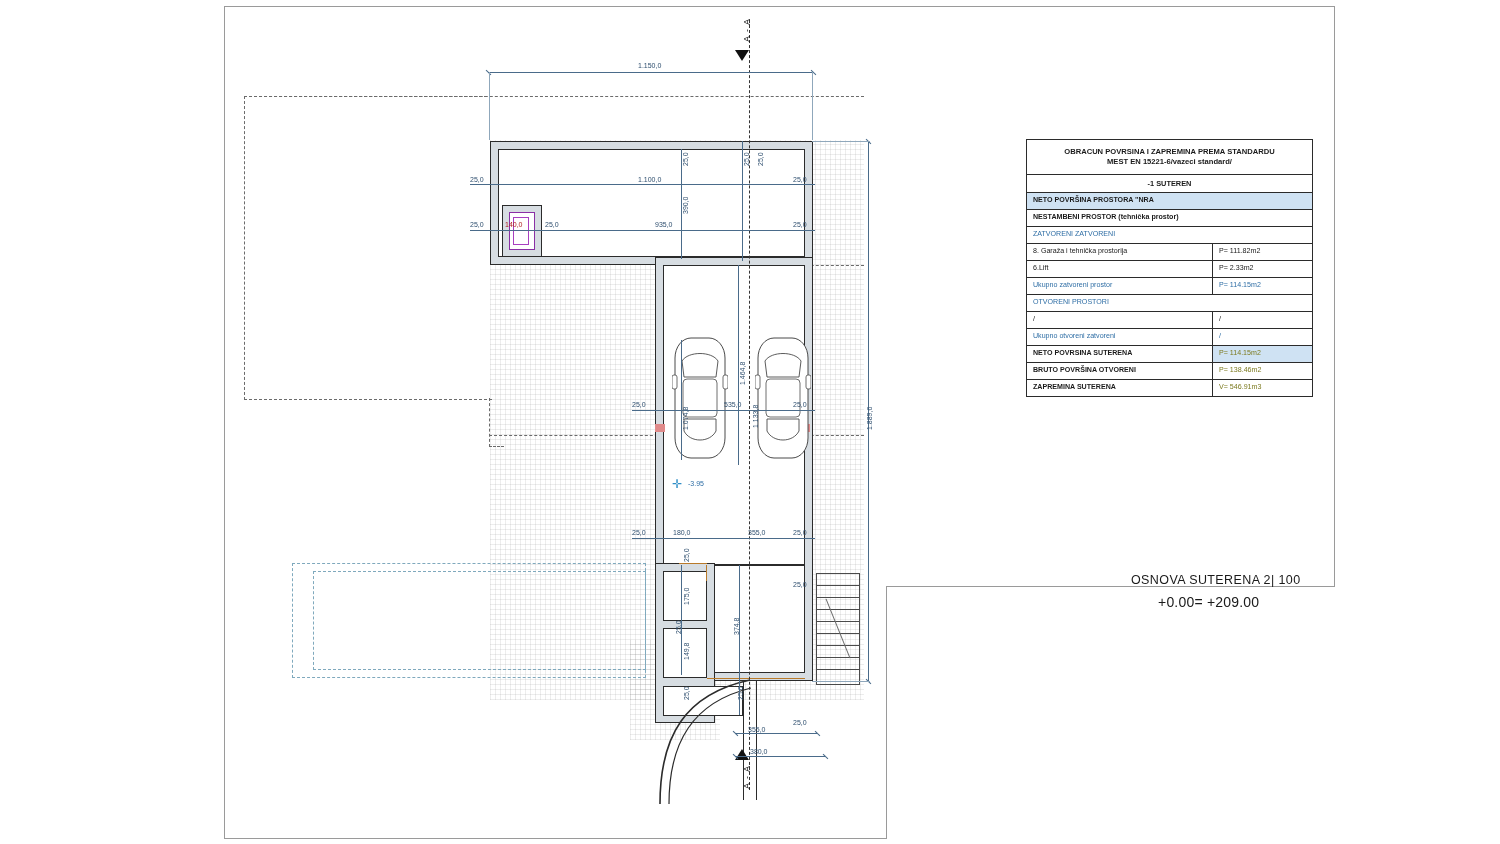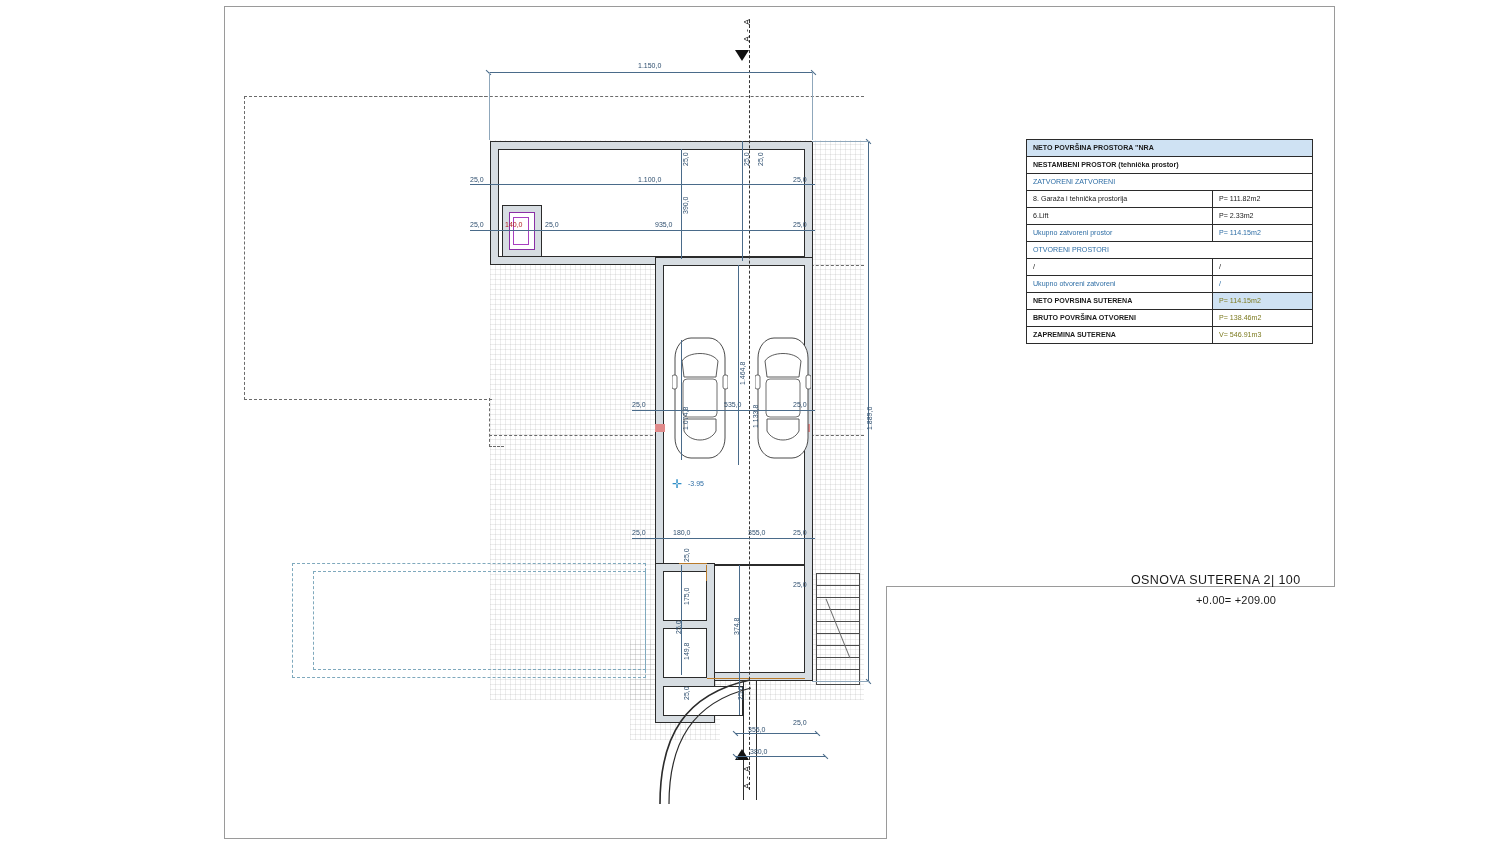--- a/index.html
+++ b/index.html
@@ -72,21 +72,21 @@
   .cell-r{flex:1;padding:3.5px 6px;font-size:7.1px;box-sizing:border-box;}
   .rowfull{padding:3.5px 6px;font-size:7.1px;font-weight:bold;}
   .hl{background:#cfe2f3;}
   .hl-b{background:#cfe2f3;}
   .blue{color:#2f6ea5;}
   .olive{color:#7c7a1f;}
   .bold{font-weight:bold;}
 
   
   .caption{position:absolute;left:1131px;top:573px;font-size:12.5px;color:#1a1a1a;letter-spacing:.4px;}
-  .caption2{position:absolute;left:1196px;top:594px;font-size:11px;color:#1a1a1a;letter-spacing:.2px;}
+  .caption2{position:absolute;left:1158px;top:594px;font-size:14px;color:#1a1a1a;letter-spacing:.2px;}
 
   .lvl-mark{position:absolute;font-size:7px;color:#2f6ea5;}
   .lvl-cross{position:absolute;color:#2f8ec7;font-size:12px;line-height:1;}
 </style>
 </head>
 <body>
 
 <div class="sheet">
 
   <div class="frame-left"></div>
@@ -245,20 +245,25 @@
   <div class="dimtxt" style="left:748px;top:726px;">355,0</div>
   <div class="dimtxt" style="left:793px;top:719px;">25,0</div>
   <div class="dimline" style="left:735px;top:756px;width:90px;"></div>
   <div class="dimtxt" style="left:750px;top:748px;">380,0</div>
   <div class="tick" style="left:732px;top:733px;"></div>
   <div class="tick" style="left:814px;top:733px;"></div>
   <div class="tick" style="left:732px;top:756px;"></div>
   <div class="tick" style="left:822px;top:756px;"></div>
 
   <div class="table-box">
+    <div class="tbl-title">
+      <div>OBRACUN POVRSINA I ZAPREMINA PREMA STANDARDU</div>
+      <div>MEST EN 15221-6/vazeci standard/</div>
+    </div>
+    <div class="tbl-sub">-1  SUTEREN</div>
 
     <div class="row hl">
       <div class="rowfull">NETO POVRŠINA PROSTORA "NRA</div>
     </div>
     <div class="row">
       <div class="rowfull">NESTAMBENI PROSTOR (tehnička prostor)</div>
     </div>
     <div class="row">
       <div class="rowfull blue" style="font-weight:normal;">ZATVORENI ZATVORENI</div>
     </div>

